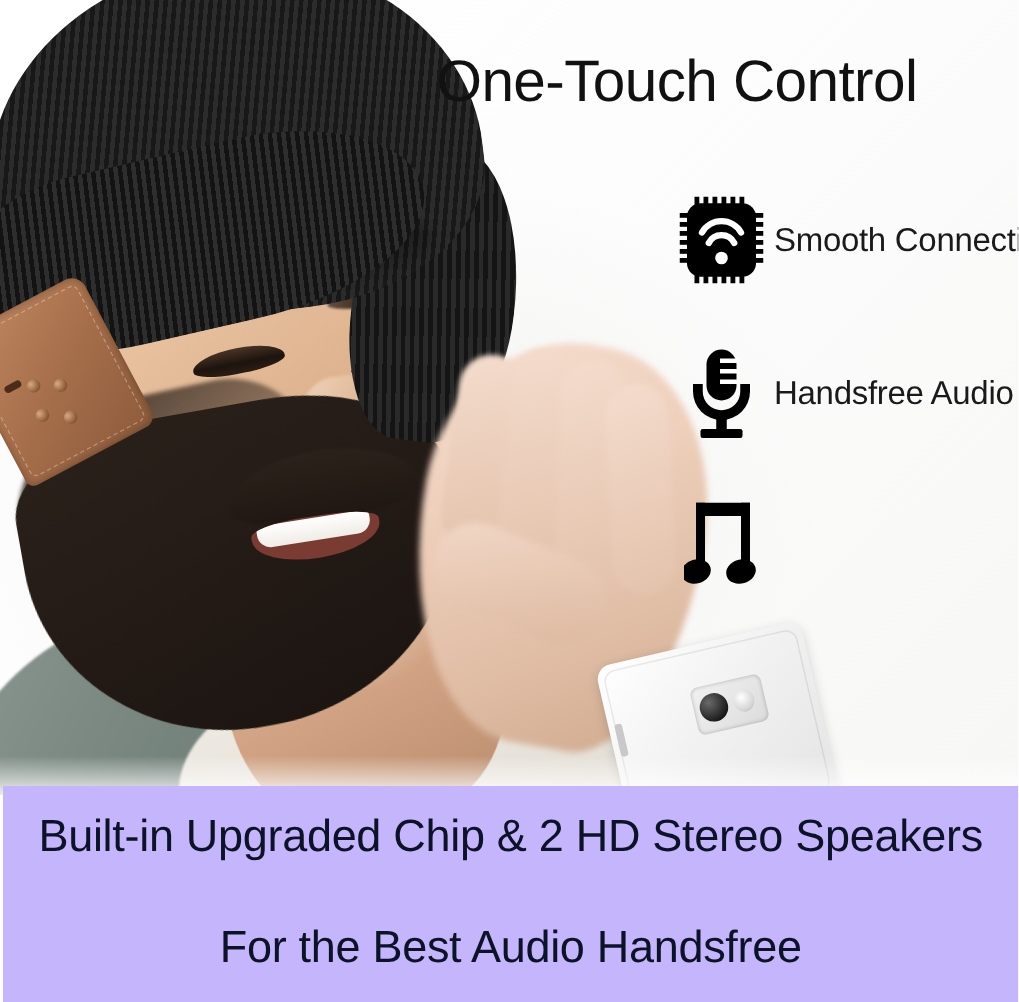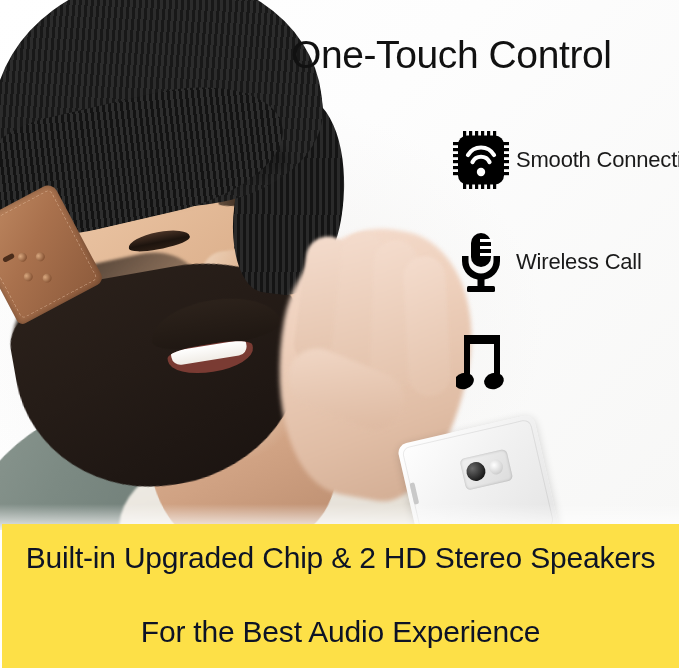--- a/index.html
+++ b/index.html
@@ -377,21 +377,21 @@
     margin-left:6px;
   }
   .row-mic .feature-icon  { height:60px; }
   .row-music .feature-icon{ height:58px; }
 
   
   .banner {
     position:absolute;
     left:2px; top:524px;
     width:677px; height:144px;
-    background:#fde047;
+    background:#c4b5fd;
     display:flex;
     flex-direction:column;
     align-items:center;
     justify-content:flex-start;
     padding-top:16px;
   }
   .banner-line1 {
     font-size:30px;
     color:#0d1326;
     white-space:nowrap;
@@ -530,21 +530,21 @@
             <rect x="12" y="54" width="28" height="6" rx="1.5"></rect>
           </g>
 
           <g fill="#fff">
             <rect x="25" y="7" width="13" height="3"></rect>
             <rect x="25" y="14" width="13" height="3"></rect>
             <rect x="25" y="21" width="13" height="3"></rect>
           </g>
         </svg>
       </span>
-      <span class="feature-label">Wireless Call</span>
+      <span class="feature-label">Handsfree Audio</span>
     </div>
 
     <div class="feature-row row-music">
       <span class="feature-icon">
         <svg width="50" height="58" viewBox="0 0 50 58">
           <g fill="#000">
 
             <rect x="8" y="0" width="36" height="9"></rect>
 
             <rect x="8" y="0" width="6" height="45"></rect>
@@ -554,16 +554,16 @@
             <ellipse cx="38" cy="46" rx="10" ry="8" transform="rotate(-16 38 46)"></ellipse>
           </g>
         </svg>
       </span>
     </div>
 
   </div>
 
   <div class="banner">
     <div class="banner-line1">Built-in Upgraded Chip &amp; 2 HD Stereo Speakers</div>
-    <div class="banner-line2">For the Best Audio Experience</div>
+    <div class="banner-line2">For the Best Audio Handsfree</div>
   </div>
 
 </div>
 
 </body></html>

